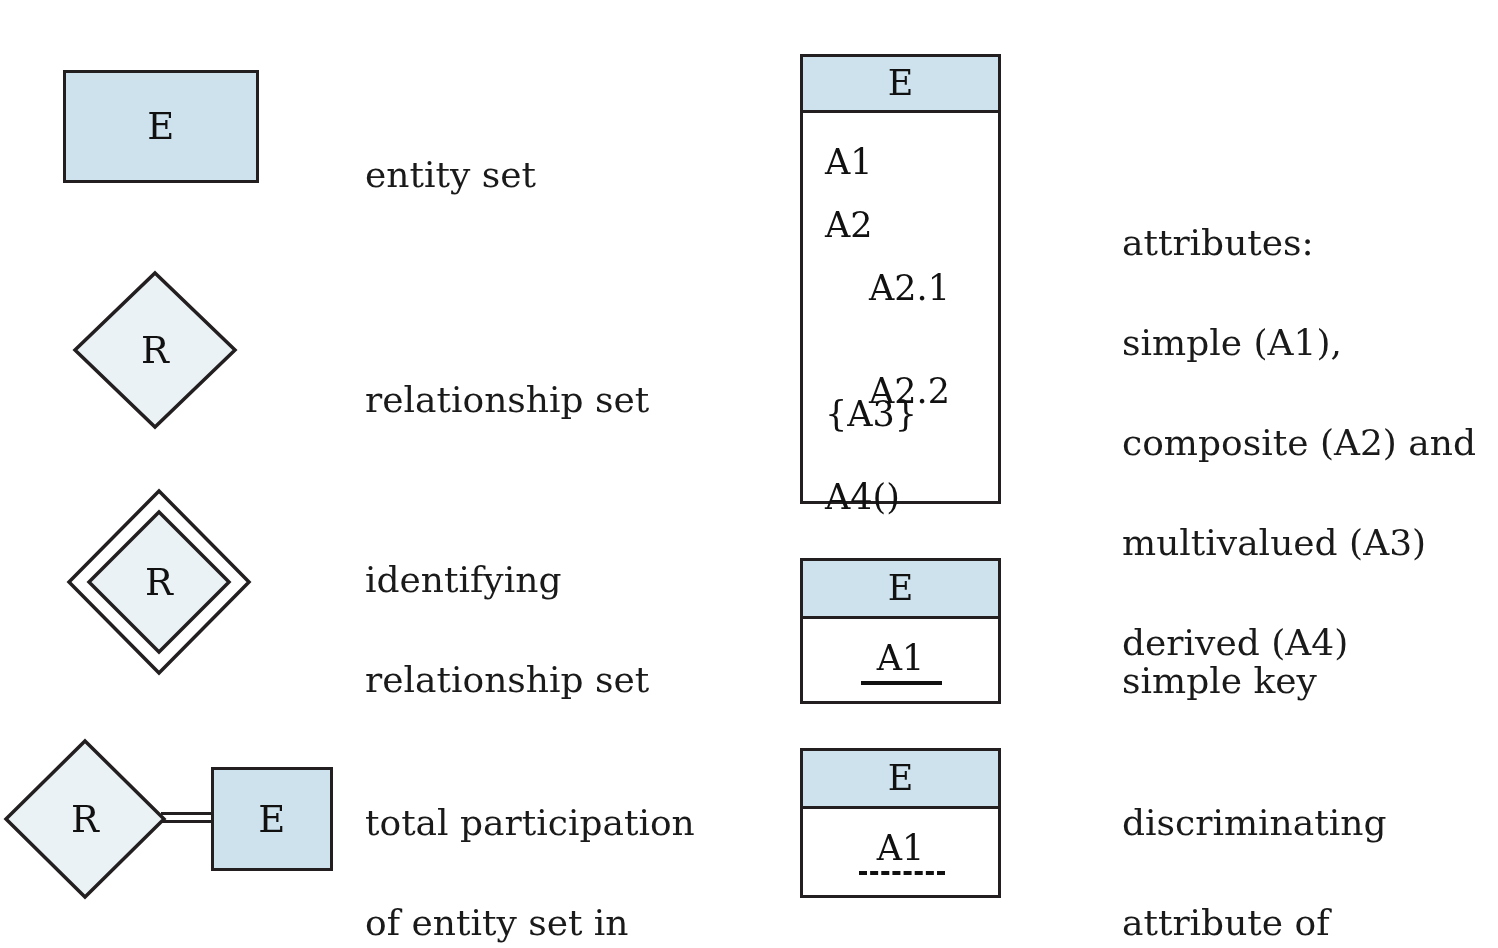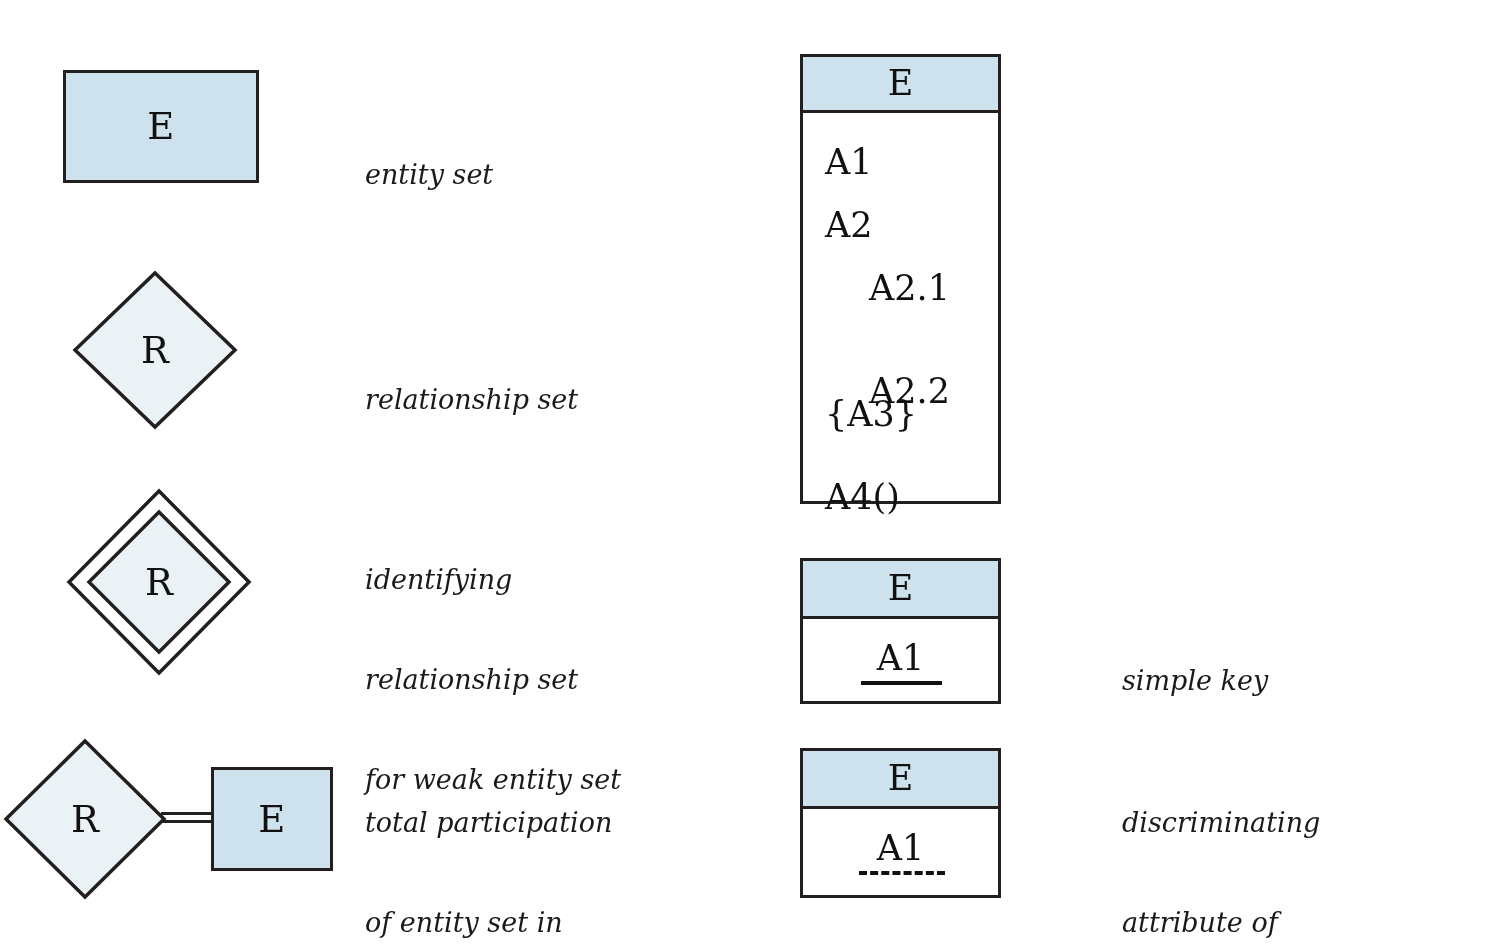--- a/index.html
+++ b/index.html
@@ -59,25 +59,24 @@
     width: 100%;
     height: 3px;
     background: #231f20;
   }
   .connector .line.top { top: 0; }
   .connector .line.bot { bottom: 0; }
 
   
   .desc {
     position: absolute;
-    font-size: 27px;
+    font-size: 36px;
     line-height: 50px;
     color: #1a1a1a;
     white-space: pre-line;
-    font-style: italic;
   }
   .desc div { white-space: nowrap; }
 
   
   .attr-table {
     position: absolute;
     border: 3px solid #231f20;
     box-sizing: border-box;
     background: #ffffff;
   }
@@ -147,21 +146,20 @@
   <div class="diamond-wrap" style="left:66px; top:488px; width:186px; height:188px;">
     <svg width="186" height="188" viewBox="0 0 186 188">
       <polygon points="93,3 183,94 93,185 3,94" fill="#ffffff" stroke="#231f20" stroke-width="3.5" stroke-linejoin="miter"></polygon>
       <polygon points="93,24 163,94 93,164 23,94" fill="#eaf2f5" stroke="#231f20" stroke-width="3.5" stroke-linejoin="miter"></polygon>
     </svg>
     <div class="diamond-label" style="top:76px;">R</div>
   </div>
   <div class="desc" style="left:365px; top:505px;">
     <div>identifying</div>
     <div>relationship set</div>
-    <div>for weak entity set</div>
   </div>
 
   <div class="diamond-wrap" style="left:3px; top:738px; width:164px; height:162px;">
     <svg width="164" height="162" viewBox="0 0 164 162">
       <polygon points="82,3 161,81 82,159 3,81" fill="#eaf2f5" stroke="#231f20" stroke-width="3.5" stroke-linejoin="miter"></polygon>
     </svg>
     <div class="diamond-label" style="top:63px;">R</div>
   </div>
 
   <div class="connector" style="left:161px; top:812px; width:53px; height:11px;">
@@ -185,20 +183,27 @@
     </div>
     <div class="attr-body" style="height:388px;">
       <div class="attr-row" style="left:22px; top:32px;">A1</div>
       <div class="attr-row" style="left:22px; top:95px;">A2</div>
       <div class="attr-row indent" style="left:66px; top:158px;">A2.1</div>
       <div class="attr-row indent" style="left:66px; top:221px;margin-top:40px;">A2.2</div>
       <div class="attr-row" style="left:22px; top:284px;">{A3}</div>
       <div class="attr-row" style="left:22px; top:367px;">A4()</div>
     </div>
   </div>
+  <div class="desc" style="left:1122px; top:168px;">
+    <div>attributes:</div>
+    <div>simple (A1),</div>
+    <div>composite (A2) and</div>
+    <div>multivalued (A3)</div>
+    <div>derived (A4)</div>
+  </div>
 
   <div class="attr-table" style="left:800px; top:558px; width:201px; height:146px;">
     <div class="attr-head" style="height:58px;">
       <span>E</span>
     </div>
     <div class="attr-body" style="height:82px;">
       <div class="pk-row" style="top:22px;">A1</div>
       <div class="pk-underline" style="left:58px; top:62px; width:81px;"></div>
     </div>
   </div>

